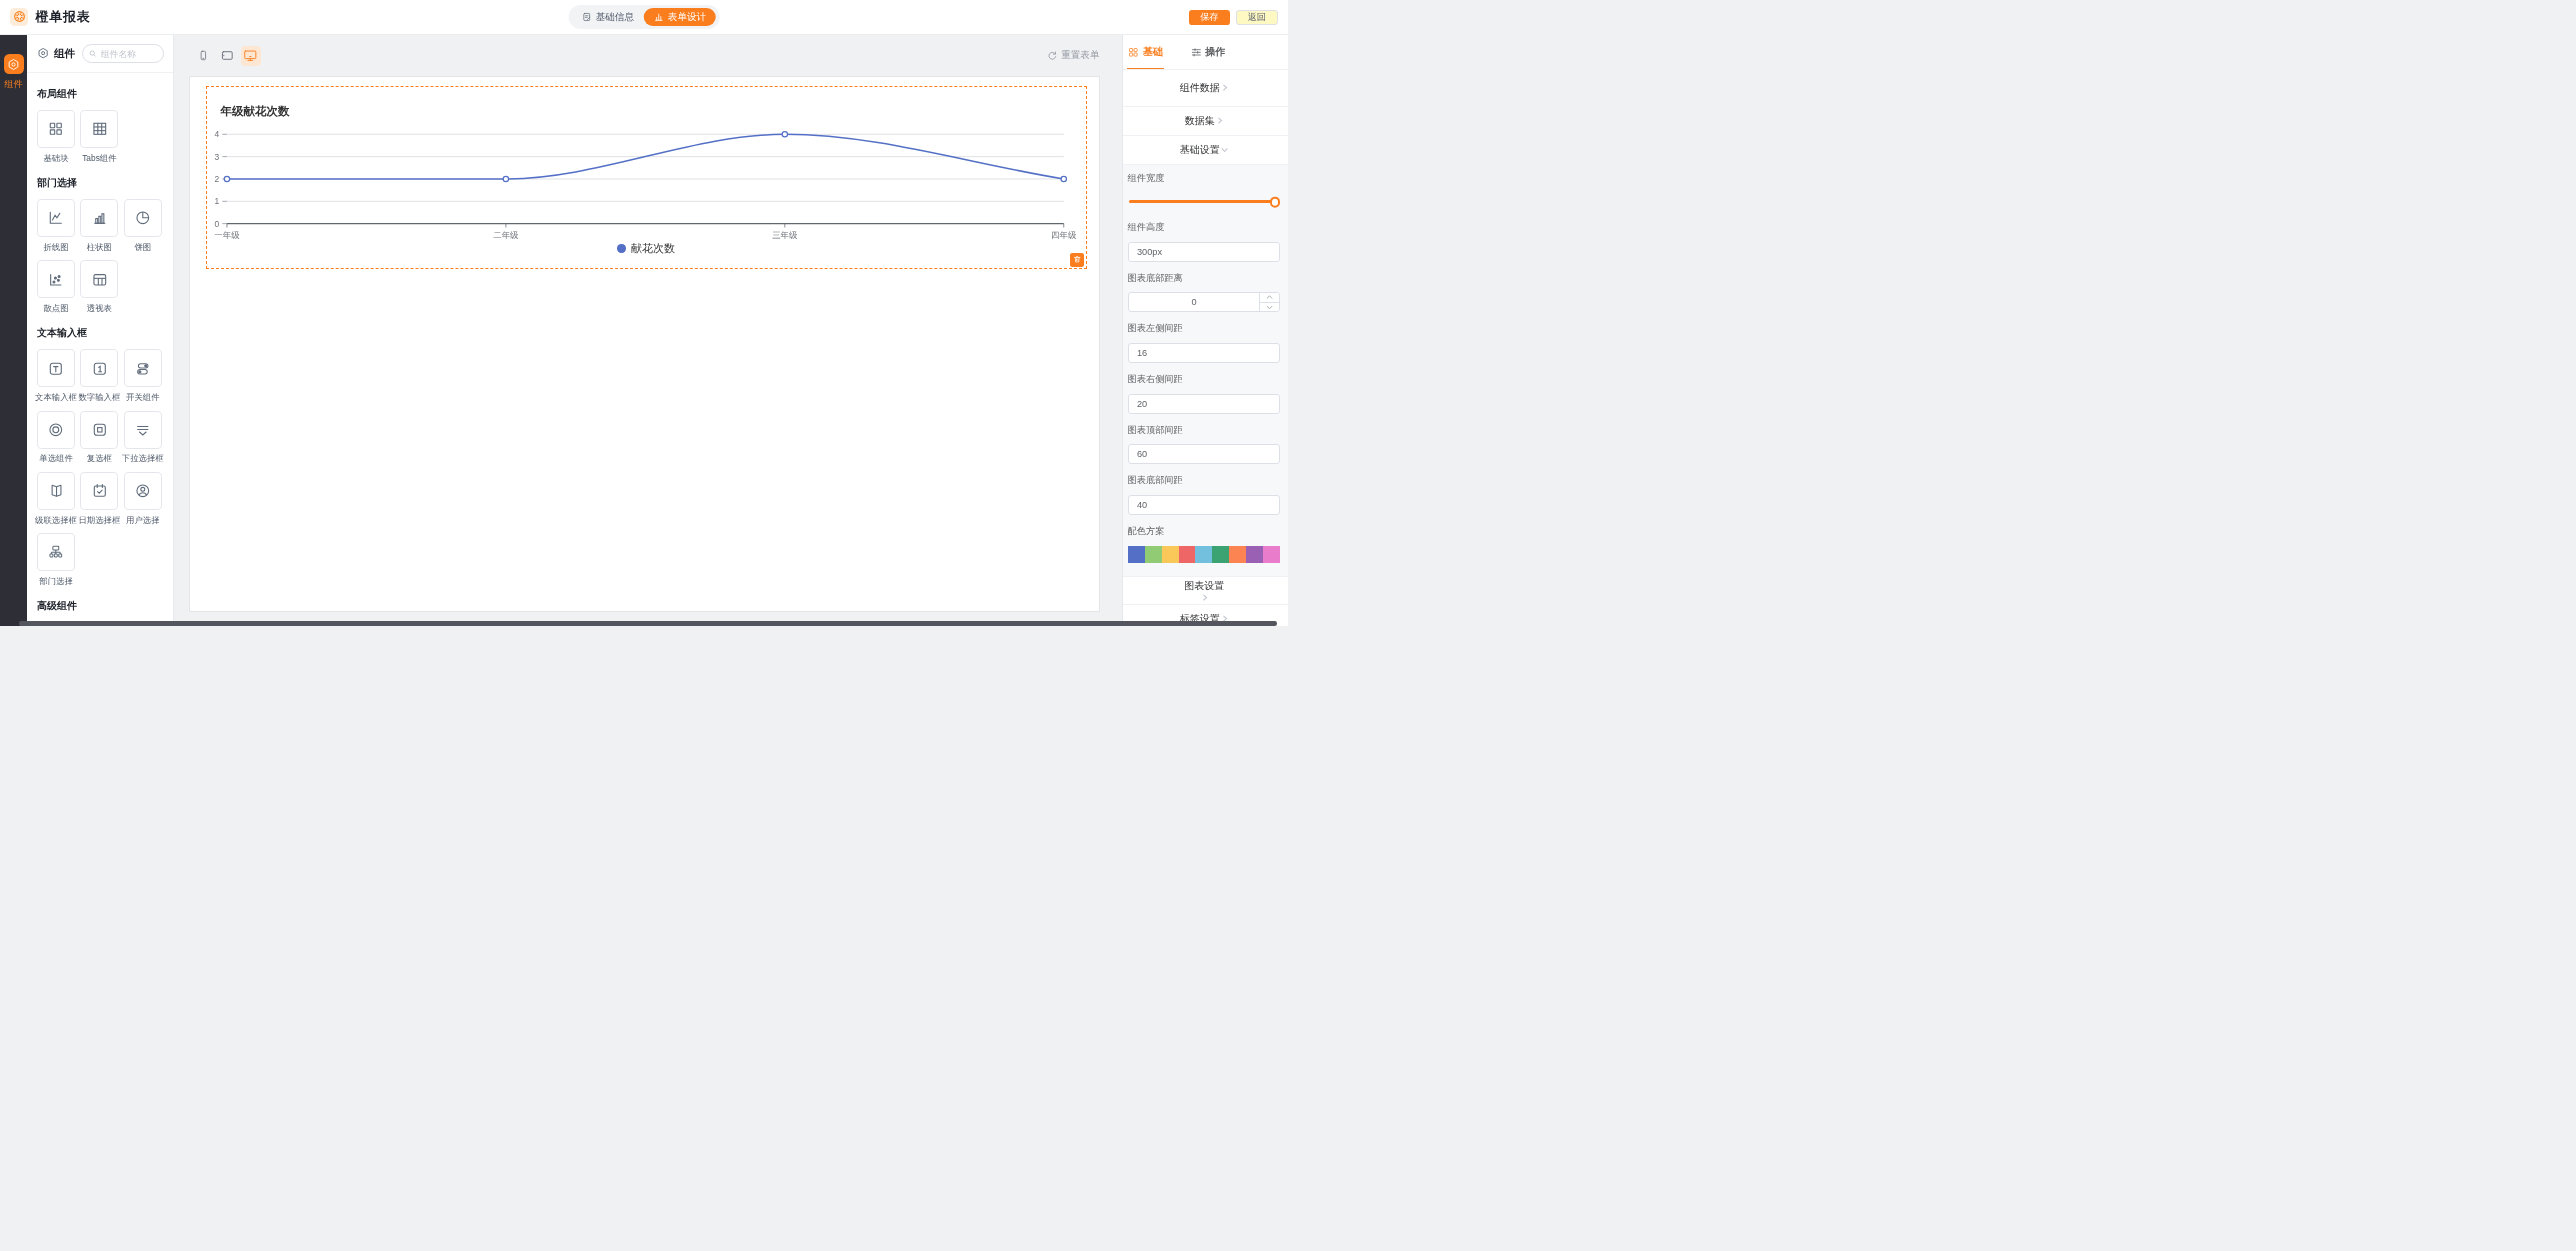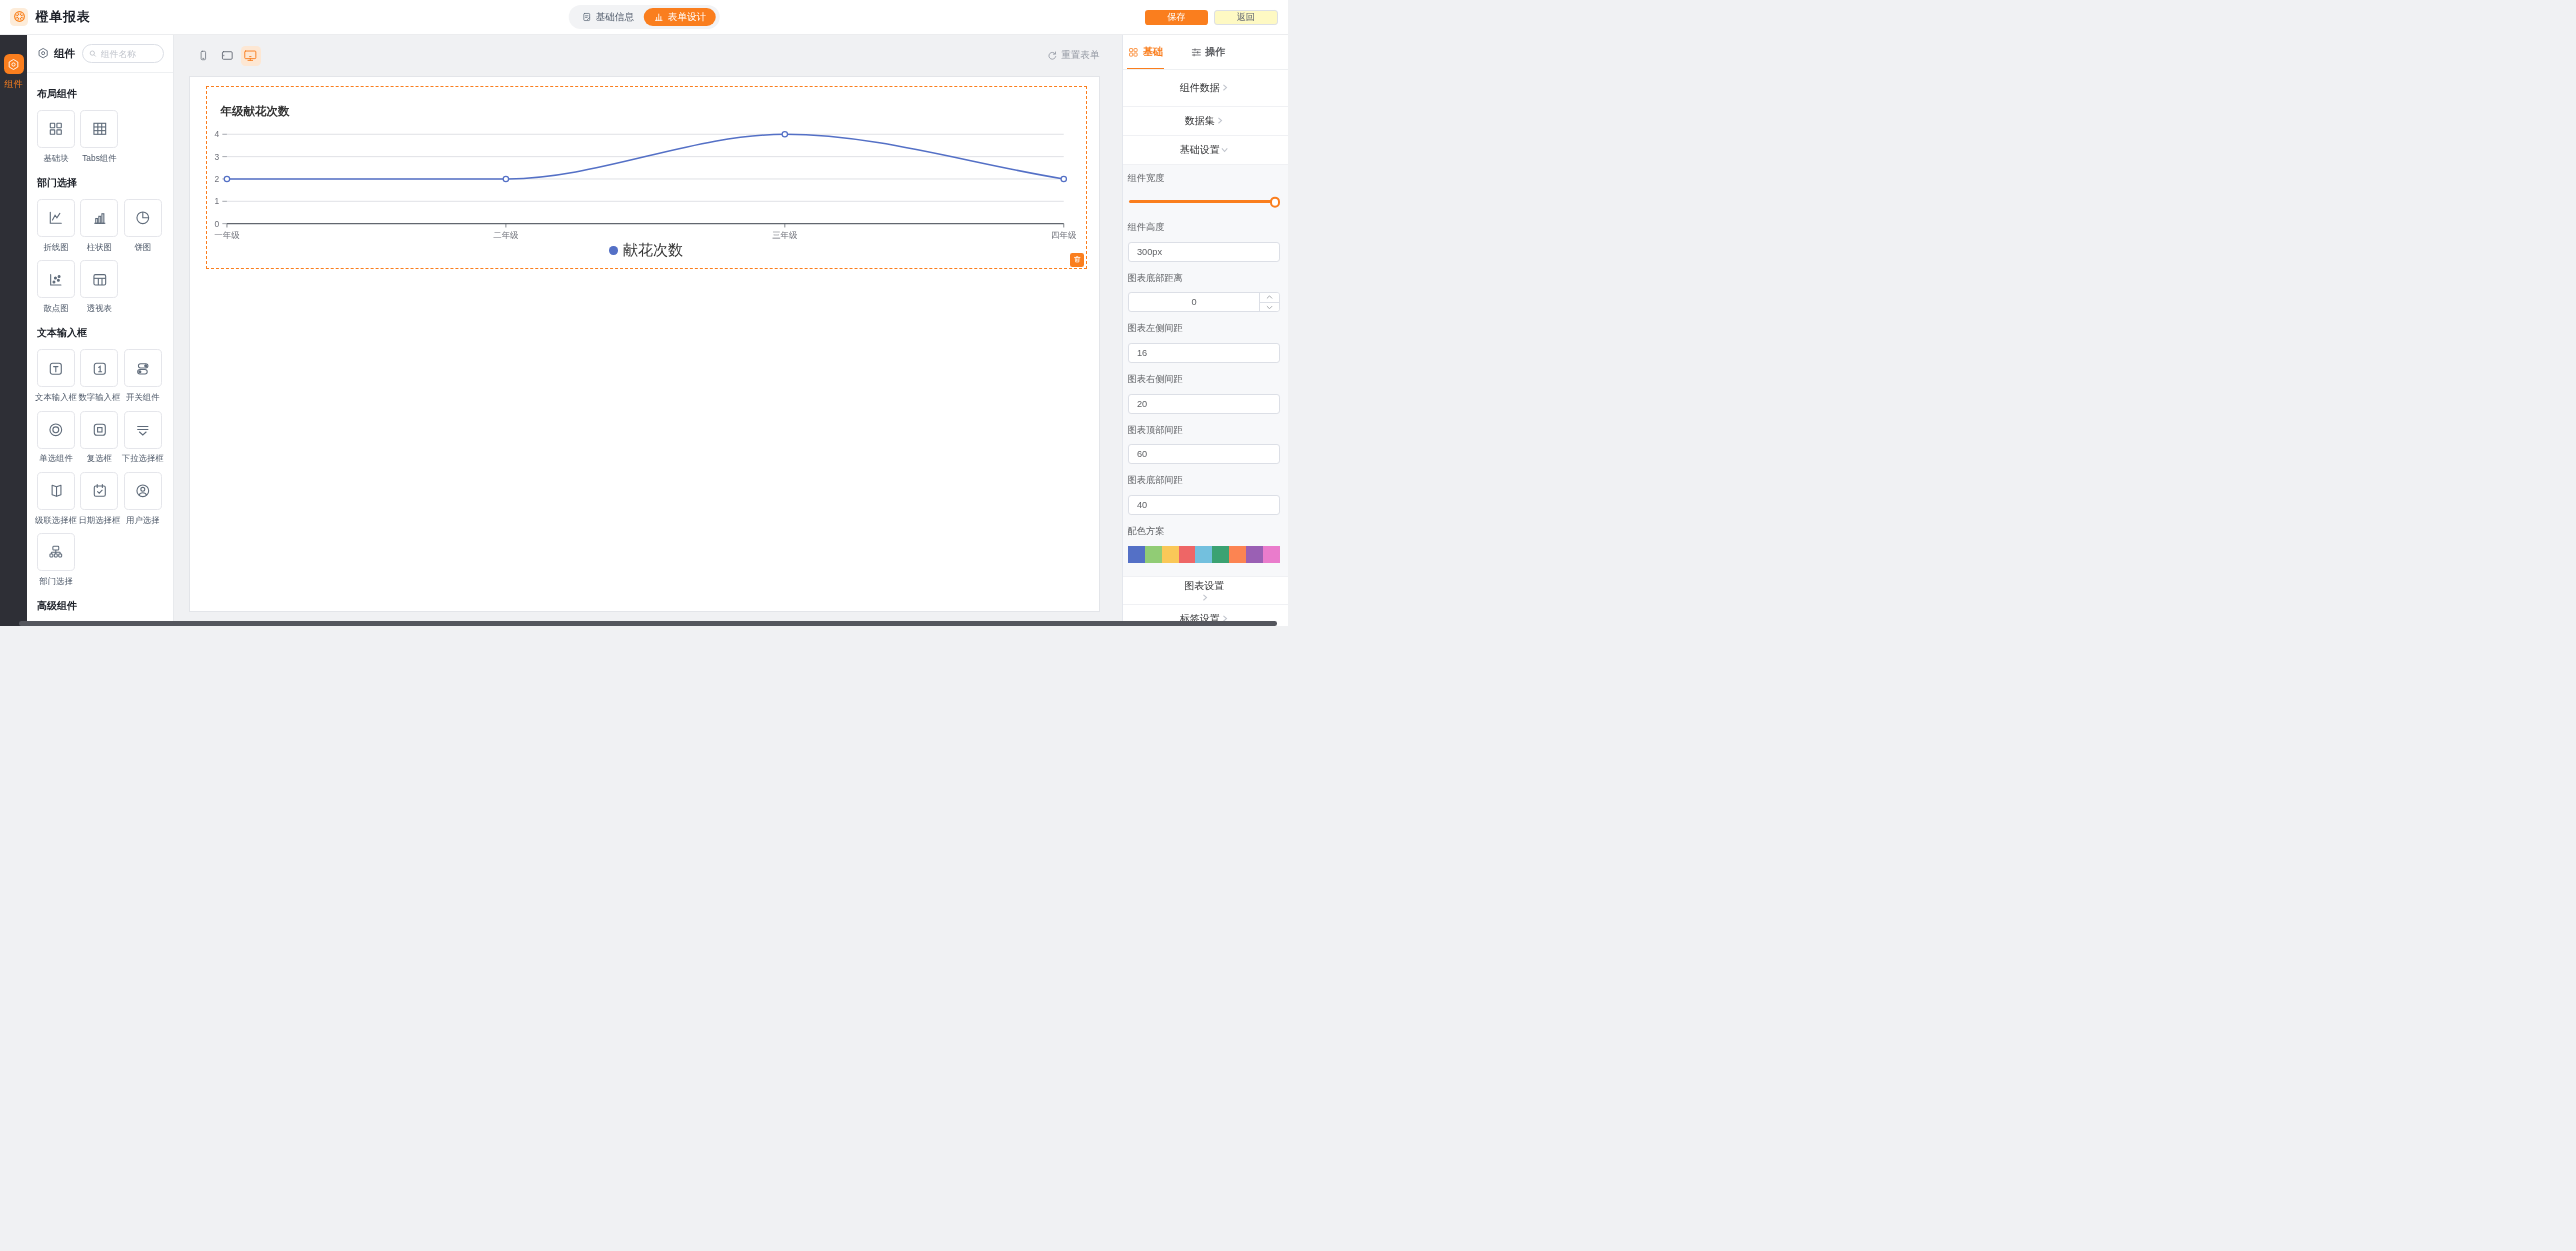--- a/index.html
+++ b/index.html
@@ -8,21 +8,21 @@
   svg { display:block; }
 
   
   .header { position:absolute; top:0; left:0; right:0; height:35px; background:#fff; border-bottom:0.8px solid #ecedef; display:flex; align-items:center; padding:0 10px; z-index:30; }
   .logo-box { width:18.4px; height:18.4px; border-radius:4.6px; background:#fdecd9; display:flex; align-items:center; justify-content:center; margin-right:7px; }
   .app-title { font-size:13px; font-weight:bold; color:#1d2129; letter-spacing:0.8px; }
   .seg-wrap { position:absolute; left:50%; top:50%; transform:translate(-50%,-50%); background:#f2f3f5; border-radius:12.3px; height:24px; display:flex; align-items:center; padding:0 3.1px; }
   .seg-item { display:flex; align-items:center; gap:3.8px; font-size:9.6px; color:#4e5969; padding:0 10px; height:17.6px; border-radius:9.2px; cursor:pointer; }
   .seg-item.active { background:#fa7e1e; color:#fff; }
   .header-actions { margin-left:auto; display:flex; gap:6.1px; }
-  .btn { height:15px; padding:0 22px; border-radius:3.1px; font-size:9.2px; display:flex; align-items:center; cursor:pointer; }
+  .btn { height:15px; padding:0 11px; border-radius:3.1px; font-size:9.2px; display:flex; align-items:center; cursor:pointer; }
   .btn-primary { background:#fa7e1e; color:#fff; }
   .btn-plain { background:#fef9c3; color:#5f6570; border:0.8px solid #dcdfe6; }
 
   
   .rail { position:absolute; top:35px; left:0; bottom:0; width:27px; background:#2e2f36; display:flex; flex-direction:column; align-items:center; padding-top:19px; z-index:20; }
   .rail-btn { width:20px; height:20px; border-radius:5.4px; background:#fa7e1e; display:flex; align-items:center; justify-content:center; }
   .rail-label { margin-top:3.8px; font-size:9.2px; color:#fa7e1e; writing-mode:horizontal-tb; }
 
   
   .palette { position:absolute; top:35px; left:27px; bottom:0; width:147px; background:#fff; border-right:0.8px solid #e8eaed; overflow:hidden; }
@@ -42,21 +42,21 @@
   .canvas-col { position:absolute; top:35px; left:174px; bottom:0; width:947px; background:#f0f1f3; }
   .canvas-toolbar { height:41px; display:flex; align-items:center; padding:0 21.5px 0 19px; }
   .dev-btn { width:20px; height:20px; border-radius:4.6px; display:flex; align-items:center; justify-content:center; margin-right:3.8px; cursor:pointer; }
   .dev-btn.active { background:#fde7d3; }
   .reset-btn { margin-left:auto; display:flex; align-items:center; gap:4.6px; font-size:9.6px; color:#979ca6; cursor:pointer; }
   .paper { margin:0 21.5px 0 14.6px; height:536px; background:#fff; border:0.8px solid #e3e5e9; position:relative; }
   .component { position:absolute; left:16px; top:9.2px; width:881px; height:183px; border:0.8px dashed #fa7e1e; background:#fff; }
   .chart-title { position:absolute; left:14px; top:17px; font-size:11.5px; font-weight:bold; color:#333; }
   .legend { position:absolute; left:0; right:0; top:154px; display:flex; align-items:center; justify-content:center; gap:5.4px; }
   .legend-dot { width:8.4px; height:8.4px; border-radius:50%; }
-  .legend-label { font-size:15px; color:#333; }
+  .legend-label { font-size:11px; color:#333; }
   .del-btn { position:absolute; right:1.5px; bottom:1.5px; width:14px; height:14px; background:#fa7e1e; border-radius:2.3px; display:flex; align-items:center; justify-content:center; cursor:pointer; }
 
   
   .inspector { position:absolute; top:35px; right:0; bottom:0; width:166px; background:#fff; border-left:0.8px solid #e4e7ed; overflow:hidden; }
   .insp-tabs { height:35px; display:flex; align-items:center; gap:28px; padding:0 7.7px 0 5.4px; border-bottom:0.8px solid #eef0f2;font-weight:bold; }
   .insp-tab { height:100%; display:flex; align-items:center; gap:3.8px; font-size:10px; color:#606266; position:relative; cursor:pointer; }
   .insp-tab.active { color:#fa7e1e; }
   .insp-tab.active::after { content:""; position:absolute; left:-1.5px; right:-1.5px; bottom:0; height:1.5px; background:#fa7e1e; }
   .insp-row { display:flex; align-items:center; justify-content:center; padding:0 7.7px 0 5.4px; border-bottom:0.8px solid #f0f1f4; background:#fff; font-size:10px; color:#303133; cursor:pointer; }
   .row-lg { height:37px; } .row-md { height:29px; }

